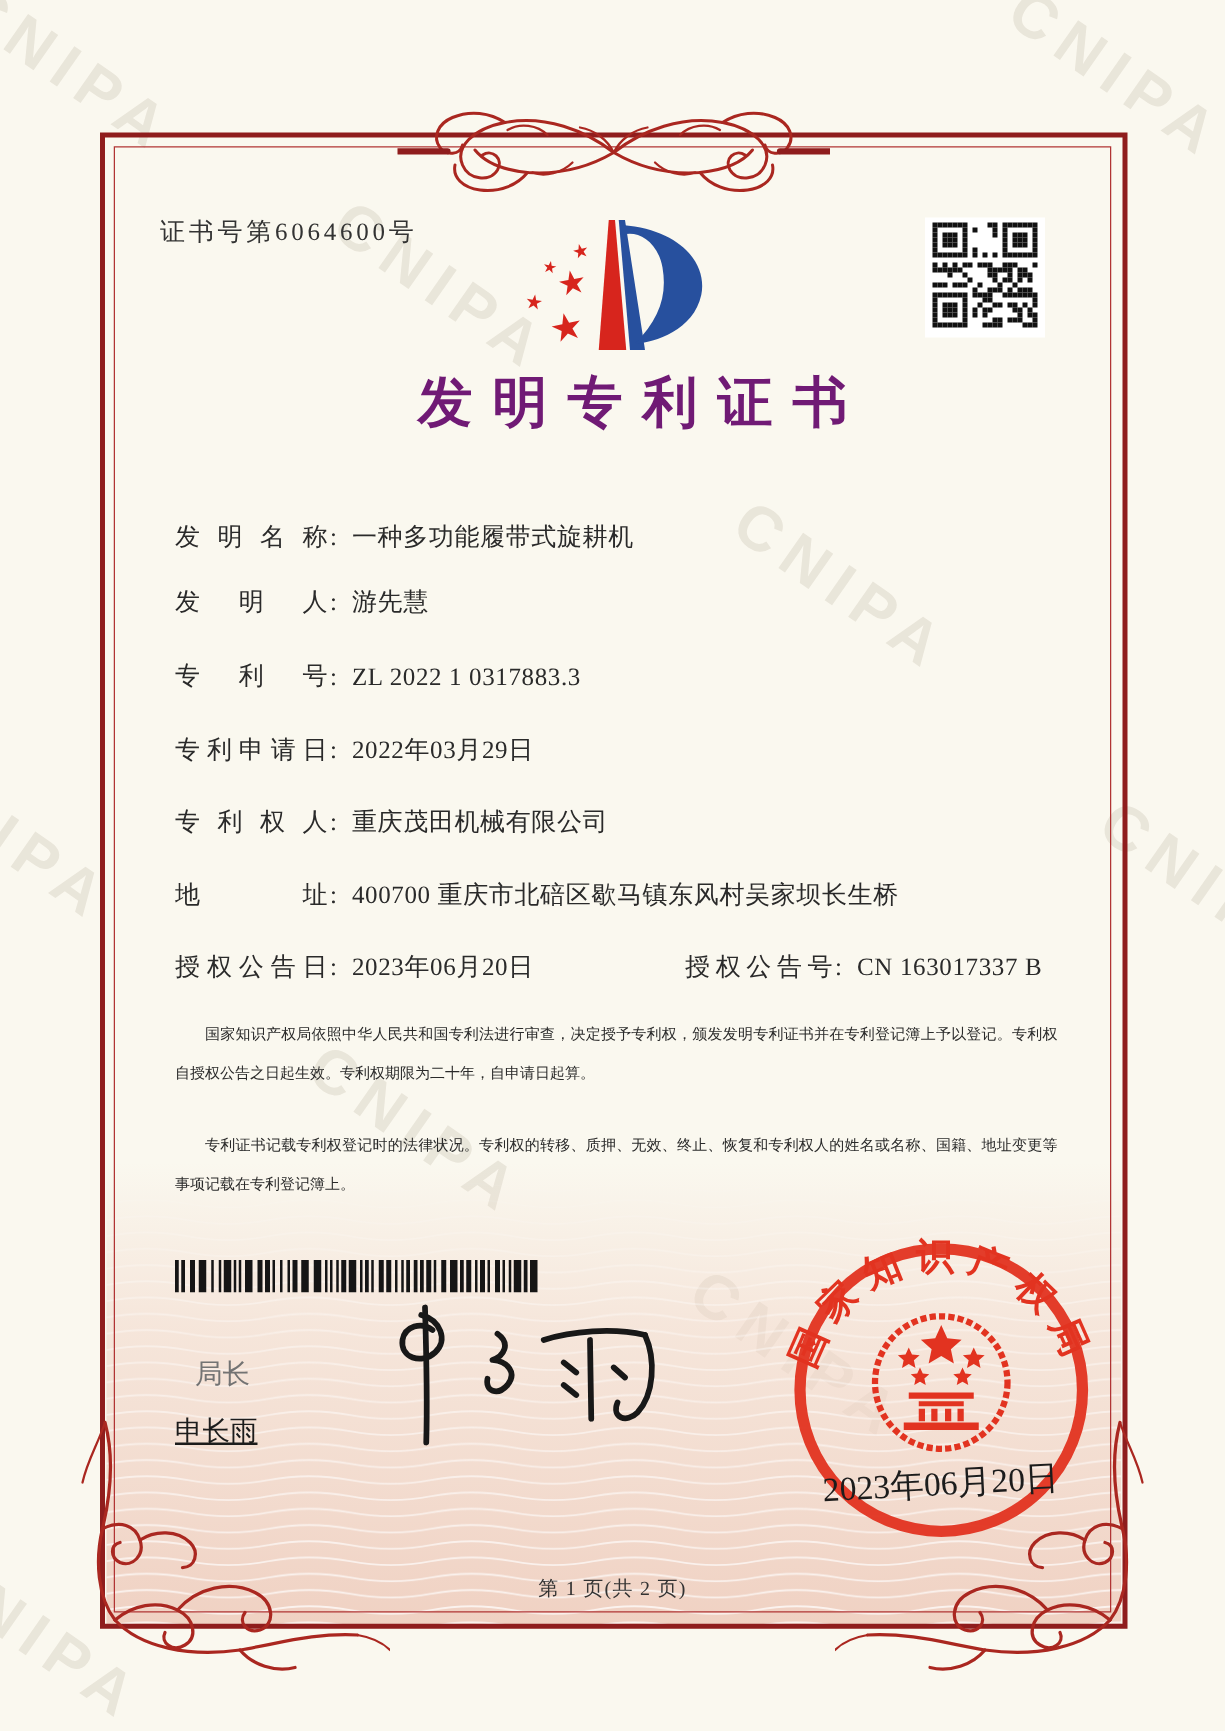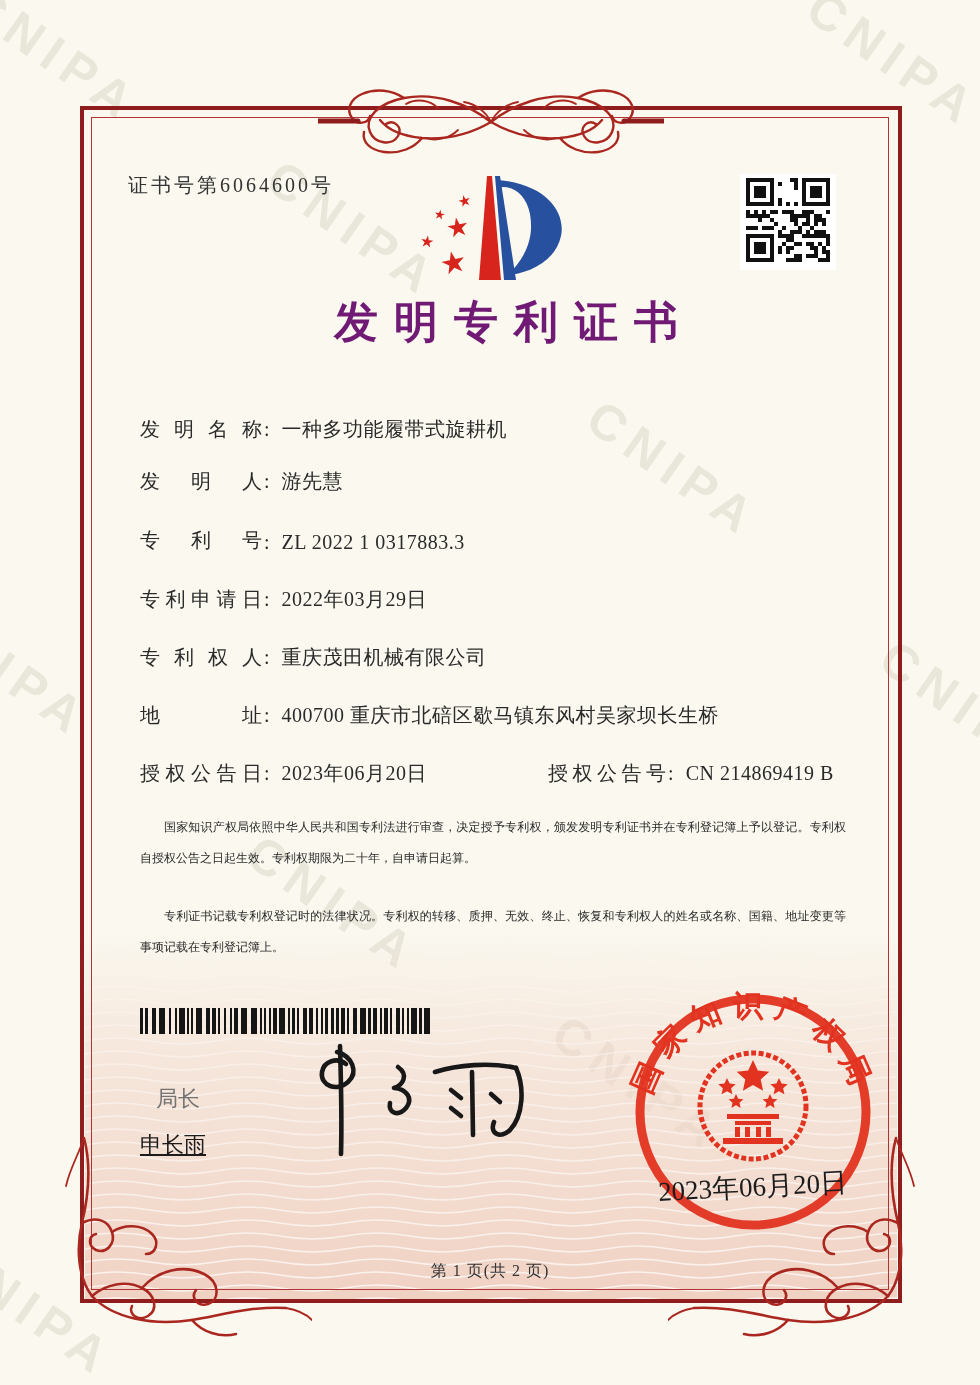--- a/index.html
+++ b/index.html
@@ -403,21 +403,21 @@
     <span class="lbl">专利申请日</span><span class="colon">:</span><span class="val">2022年03月29日</span>
   </div>
   <div class="row" style="top:644px">
     <span class="lbl">专利权人</span><span class="colon">:</span><span class="val">重庆茂田机械有限公司</span>
   </div>
   <div class="row" style="top:702px">
     <span class="lbl">地址</span><span class="colon">:</span><span class="val">400700 重庆市北碚区歇马镇东风村吴家坝长生桥</span>
   </div>
   <div class="row" style="top:760px">
     <span class="lbl">授权公告日</span><span class="colon">:</span><span class="val">2023年06月20日</span>
-    <span class="lbl2">授权公告号</span><span class="colon">:</span><span class="val">CN 214869419 B</span>
+    <span class="lbl2">授权公告号</span><span class="colon">:</span><span class="val">CN 163017337 B</span>
   </div>
 
   <div class="para" style="top:812px">国家知识产权局依照中华人民共和国专利法进行审查，决定授予专利权，颁发发明专利证书并在专利登记簿上予以登记。专利权自授权公告之日起生效。专利权期限为二十年，自申请日起算。</div>
   <div class="para" style="top:901px">专利证书记载专利权登记时的法律状况。专利权的转移、质押、无效、终止、恢复和专利权人的姓名或名称、国籍、地址变更等事项记载在专利登记簿上。</div>
 
   <div class="barcode">
       <div id="bars"><svg width="292" height="26" viewBox="0 0 292 26">
           <rect x="0" y="0" width="3" height="26" fill="#151515"></rect>
           <rect x="5" y="0" width="3" height="26" fill="#151515"></rect>
           <rect x="12" y="0" width="4" height="26" fill="#151515"></rect>

